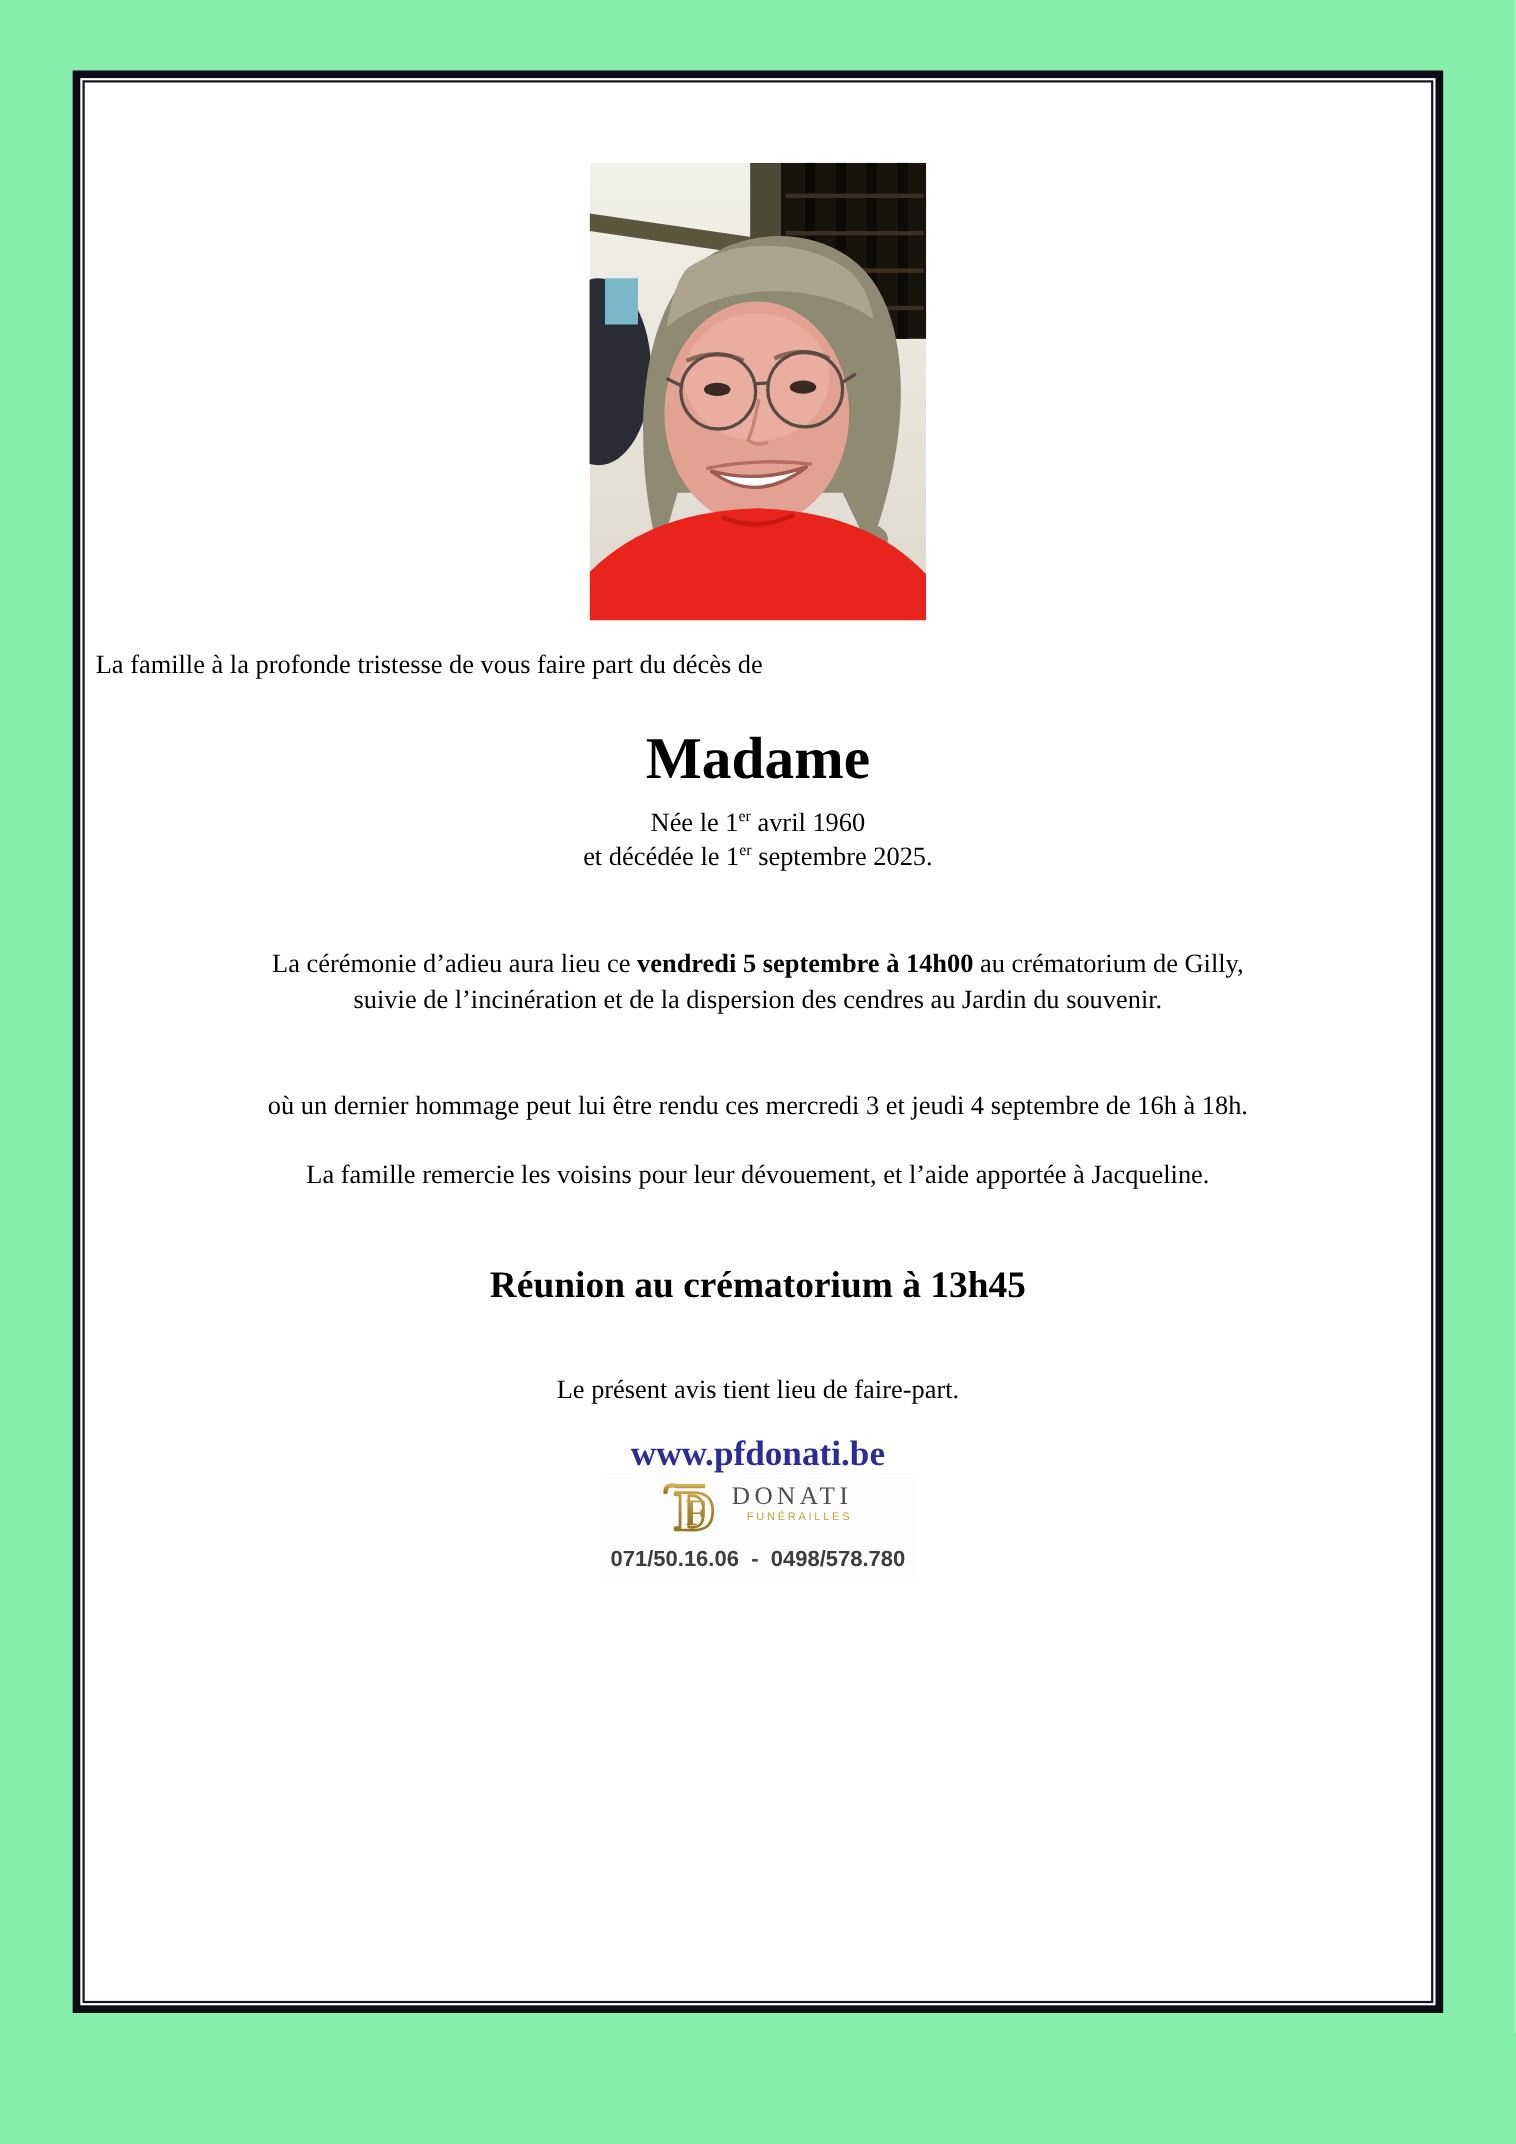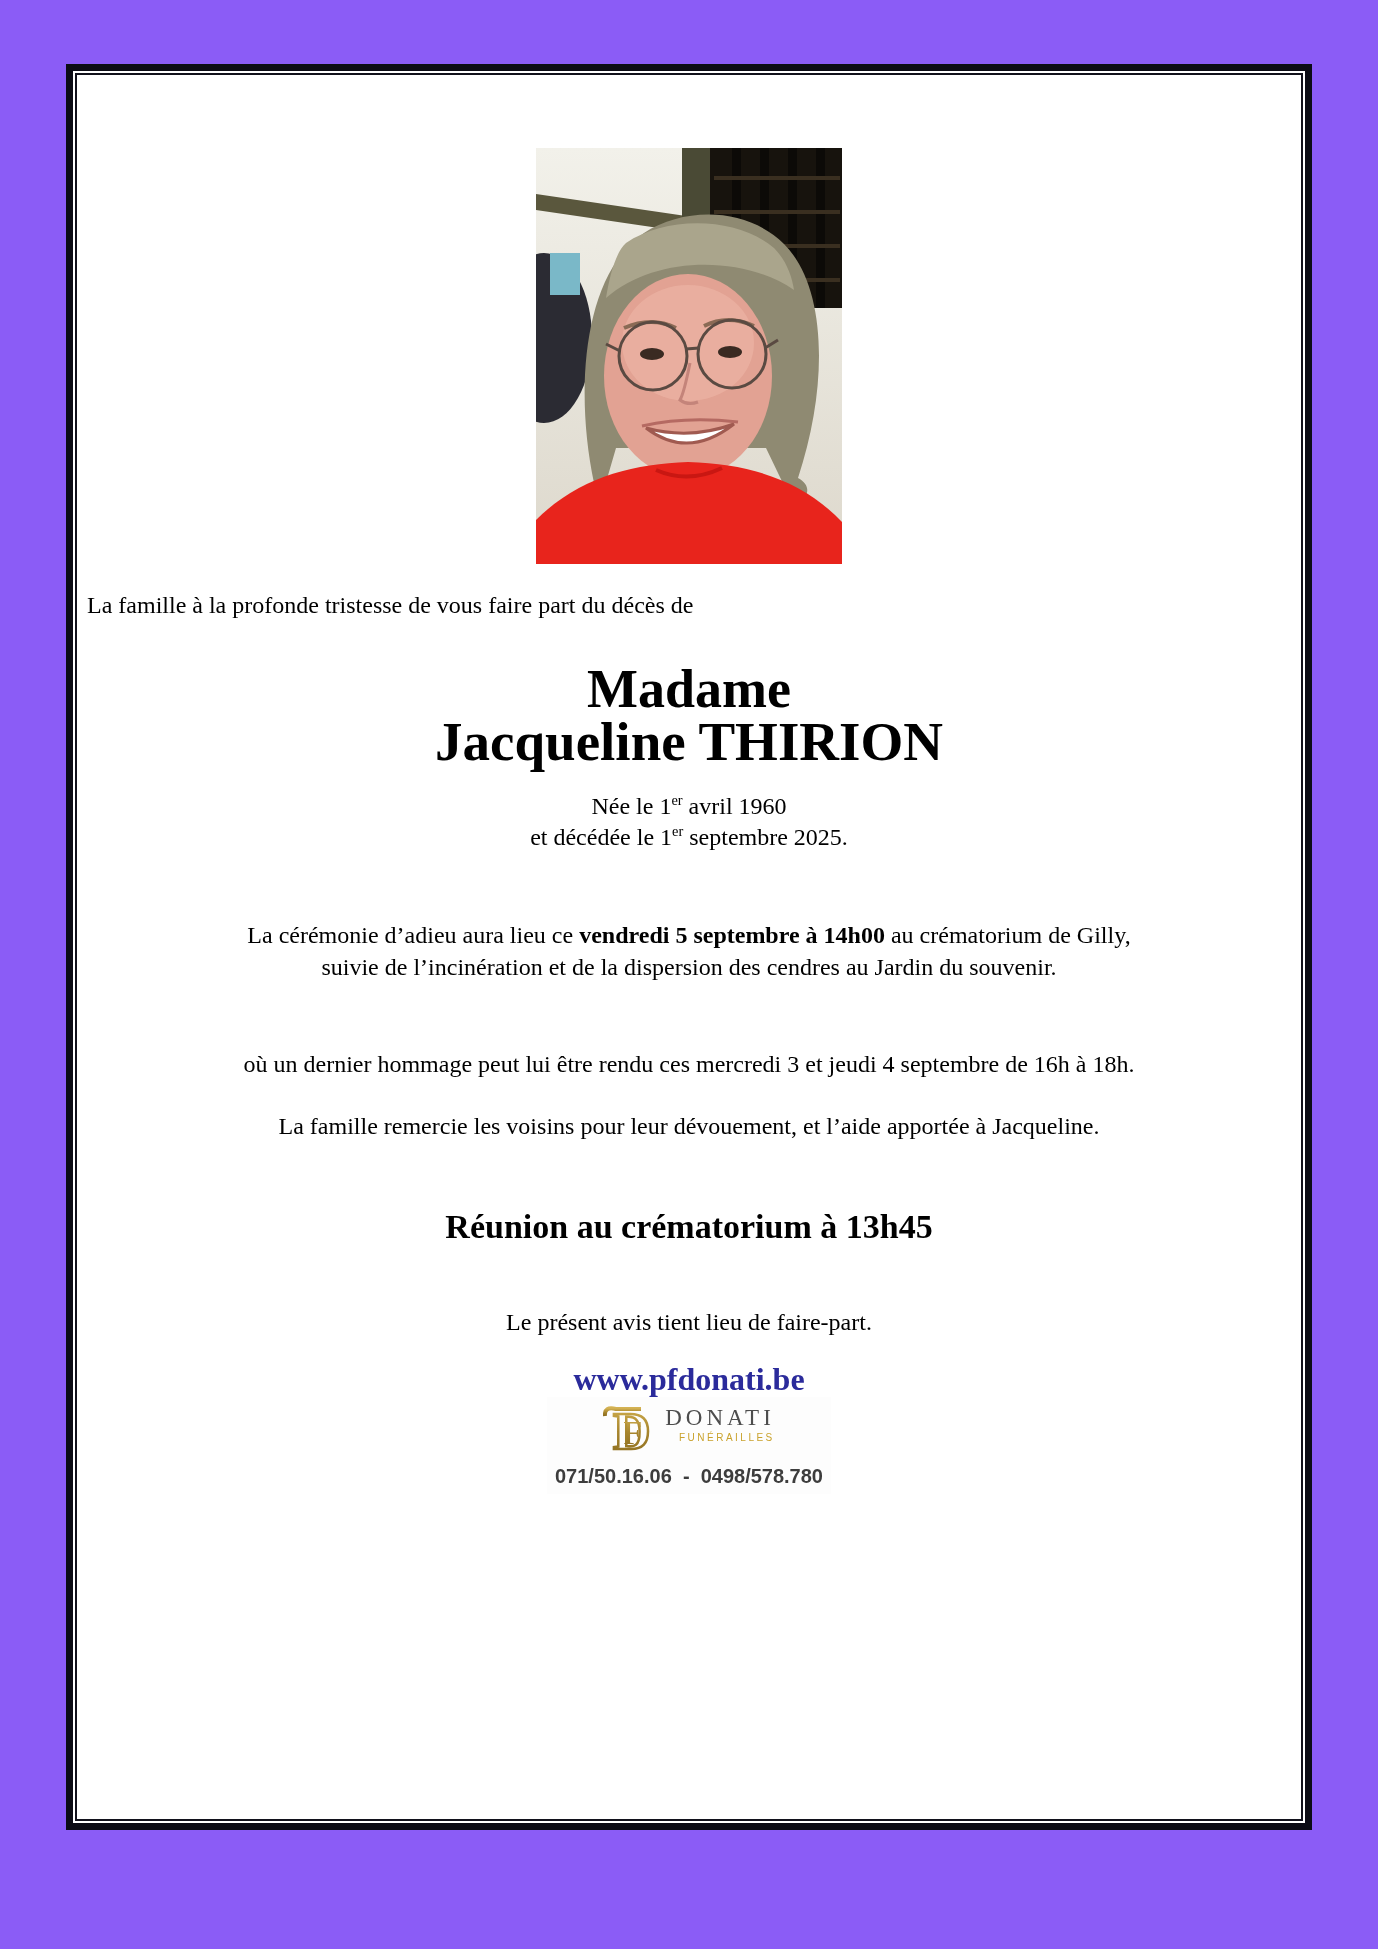--- a/index.html
+++ b/index.html
@@ -1,16 +1,16 @@
 <!DOCTYPE html>
 <html><head>
 <meta charset="utf-8">
 <style>
   html,body{margin:0;padding:0;background:#ffffff;}
-  .sheet{position:relative;width:1378px;height:1949px;background:#8b5cf6;overflow:hidden;}
+  .sheet{position:relative;width:1378px;height:1949px;background:#86efac;overflow:hidden;}
   .frame{position:absolute;left:66px;top:64px;width:1246px;height:1766px;
          border:7px solid #0c0c15;box-sizing:border-box;background:#ffffff;}
   .frame-inner{position:absolute;inset:2px;border:2px solid #12121c;}
   .content{position:absolute;inset:0;font-family:"Liberation Serif",serif;color:#000;
            text-align:center;font-size:24px;line-height:31px;}
   .photo-wrap{width:306px;height:416px;margin:73px auto 0 auto;}
   .photo-wrap svg{display:block;}
   .intro{text-align:left;margin:26px 0 0 0;padding-left:10px;}
   .madame{margin-top:44px;font-weight:bold;font-size:54px;line-height:48px;}
   .fullname{margin-top:0;font-weight:bold;font-size:55px;line-height:58px;}
@@ -98,21 +98,20 @@
             <path d="M0,416 L0,372 C42,330 95,316 152,314 C218,316 268,334 306,374 L306,416 Z" fill="#e8241c"></path>
             <path d="M120,322 Q152,336 186,320" stroke="#c91712" stroke-width="4" fill="none"></path>
           </svg>
         </div>
 
         
         <div class="intro">La famille à la profonde tristesse de vous faire part du décès de</div>
 
         
         <div class="madame">Madame</div>
-        <div class="fullname">Jacqueline THIRION</div>
 
         
         <div class="birth"><span>Née le 1</span><sup>er</sup><span> avril 1960</span></div>
         <div class="death"><span>et décédée le 1</span><sup>er</sup><span> septembre 2025.</span></div>
 
         
         <div class="para ceremony"><span>La cérémonie d’adieu aura lieu ce </span><b>vendredi 5 septembre à 14h00</b><span> au crématorium de Gilly,</span><br>
           <span>suivie de l’incinération et de la dispersion des cendres au Jardin du souvenir.</span>
         </div>
 

